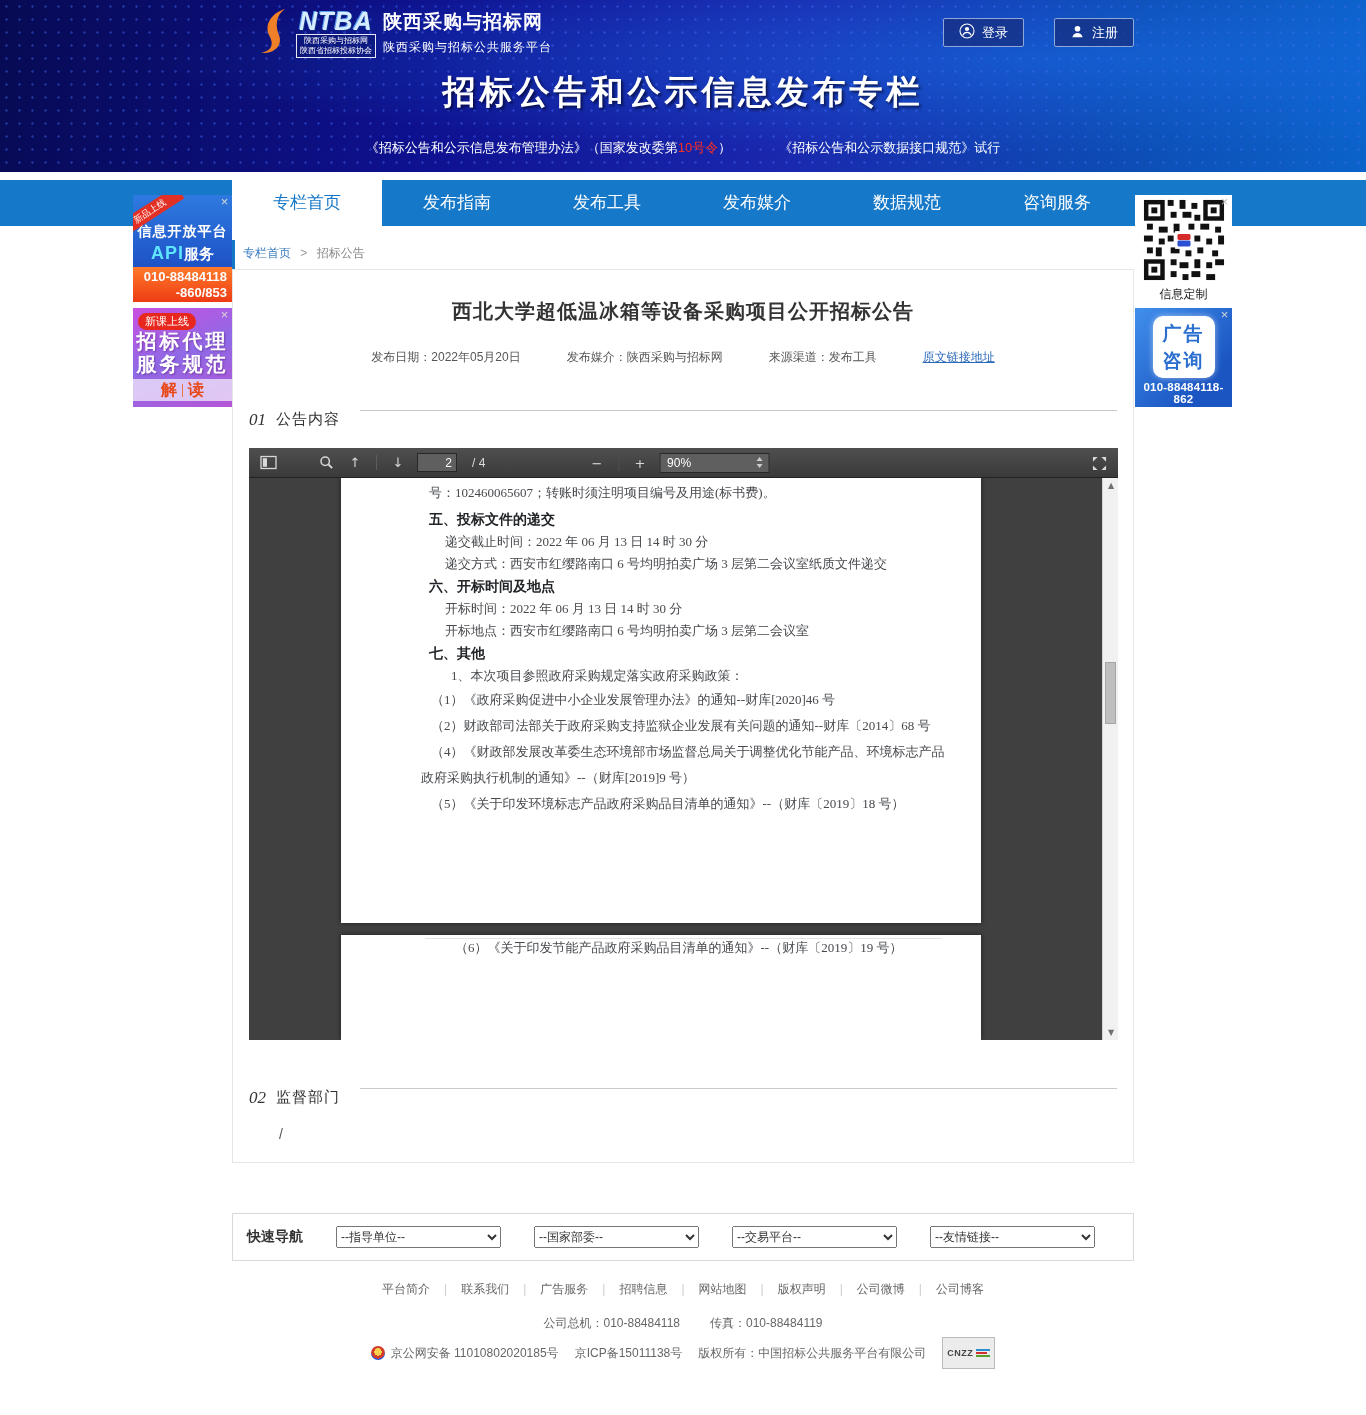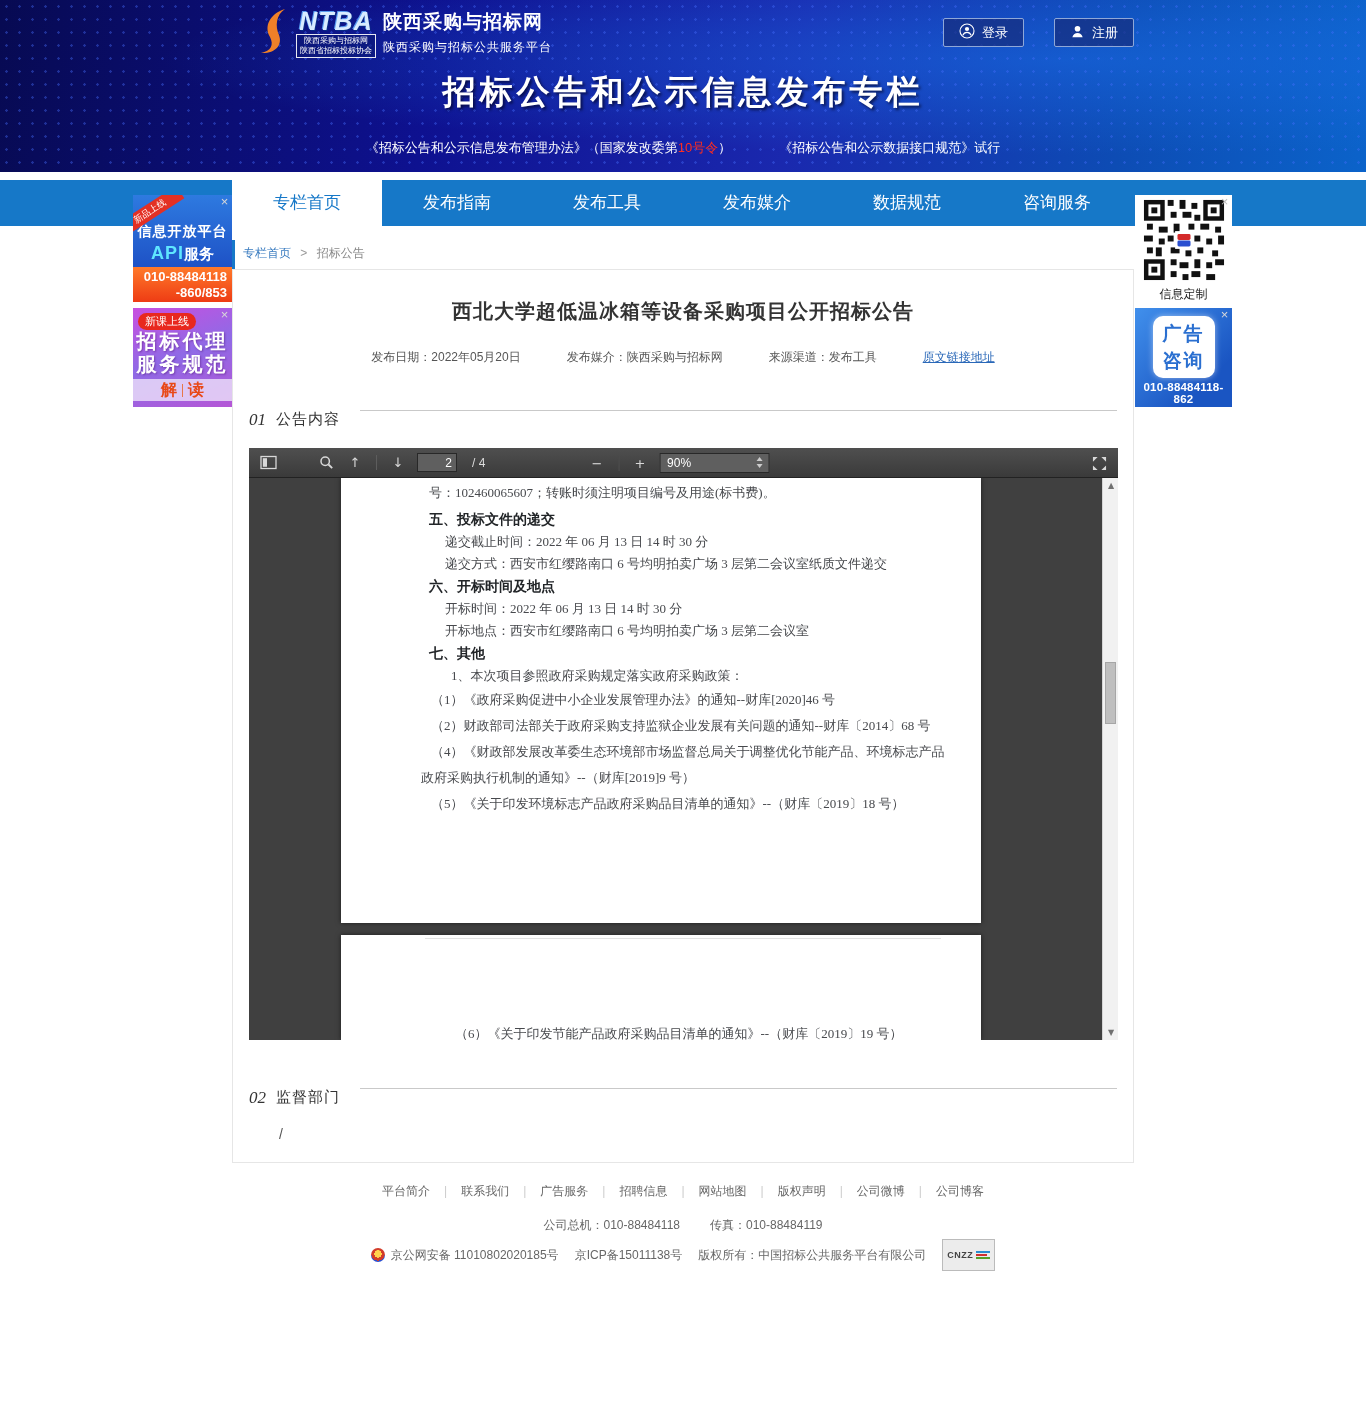--- a/index.html
+++ b/index.html
@@ -73,21 +73,21 @@
   .p1 { top:0; height:445px; padding:6px 36px 0 80px; }
   .p2 { top:457px; height:105px; padding:0 36px 0 80px; }
   .p2-rule { height:1px; background:#e2e2e2; margin:3px 4px 0; }
   .pl { font-family:"Liberation Serif","DejaVu Serif",serif; font-size:13px; line-height:17px; color:#47494d; }
   .pl.cont { margin-left:8px; margin-bottom:10px; }
   .pl.hd { font-weight:bold; color:#222528; font-size:14px; margin:6px 0 5px 8px; }
   .pl.sub { margin-left:24px; margin-bottom:5px; }
   .pl.sub2 { margin-left:30px; margin-bottom:7px; }
   .pl.num { margin-left:10px; margin-bottom:9px; }
   .pl.wrap { margin-left:0; margin-bottom:9px; }
-  .p2 .num { margin-top:86px; margin-left:34px; }
+  .p2 .num { margin-left:34px; }
 
   .pdf-scrollbar { position:absolute; right:0; top:0; width:16px; height:100%; background:#f1f1f1; border-left:1px solid #d5d5d5; }
   .sb-arrow { position:absolute; left:0; width:16px; text-align:center; font-size:8px; color:#707070; cursor:pointer; font-family:"DejaVu Sans",sans-serif; }
   .sb-up { top:3px; } .sb-dn { bottom:3px; }
   .sb-thumb { position:absolute; top:184px; left:2px; width:11px; height:62px; background:#bfbfbf; border:1px solid #a6a6a6; cursor:pointer; }
 
   .supervision { margin:18px 0 0 30px; font-size:14px; color:#555; }
 
   
   .quicknav { margin:50px 0 0 232px; width:902px; border:1px solid #d9d9d9; padding:12px 14px; display:flex; align-items:center; gap:33px; }
@@ -297,20 +297,27 @@
     </div>
 
     <div class="sec-head second">
       <span class="sec-num">02</span>
       <span class="sec-label">监督部门</span>
       <span class="sec-line"></span>
     </div>
     <div class="supervision">/</div>
   </main>
 
+  <div class="quicknav">
+    <span class="qn-label">快速导航</span>
+    <select><option>--指导单位--</option></select>
+    <select><option>--国家部委--</option></select>
+    <select><option>--交易平台--</option></select>
+    <select><option>--友情链接--</option></select>
+  </div>
 
   <footer class="footer">
     <div class="flinks">
       <span>平台简介</span>
       <span>联系我们</span>
       <span>广告服务</span>
       <span>招聘信息</span>
       <span>网站地图</span>
       <span>版权声明</span>
       <span>公司微博</span>

